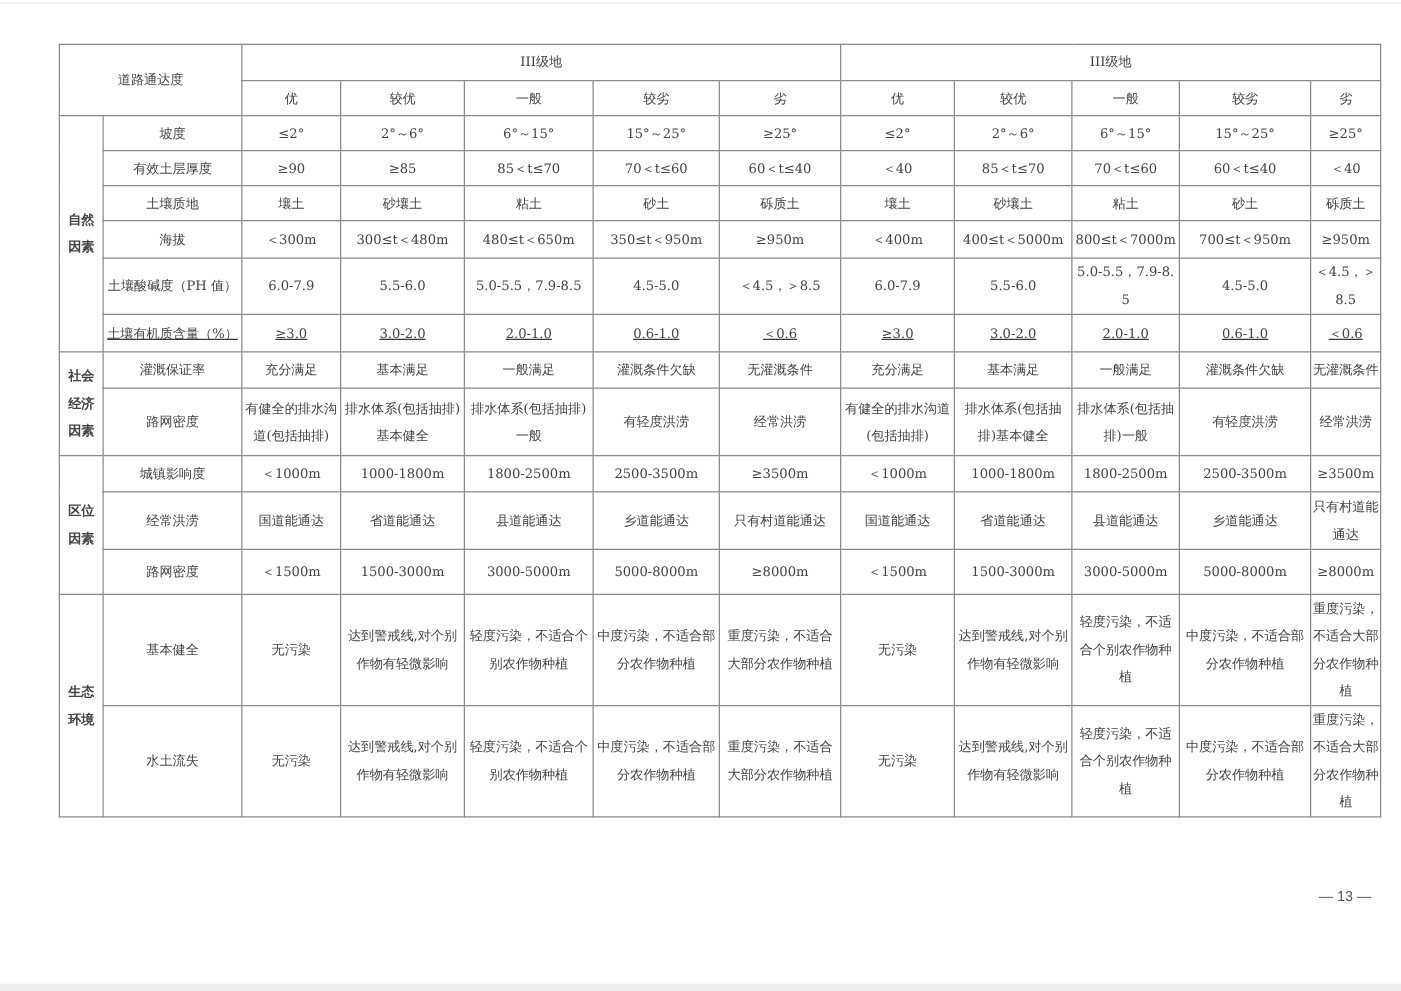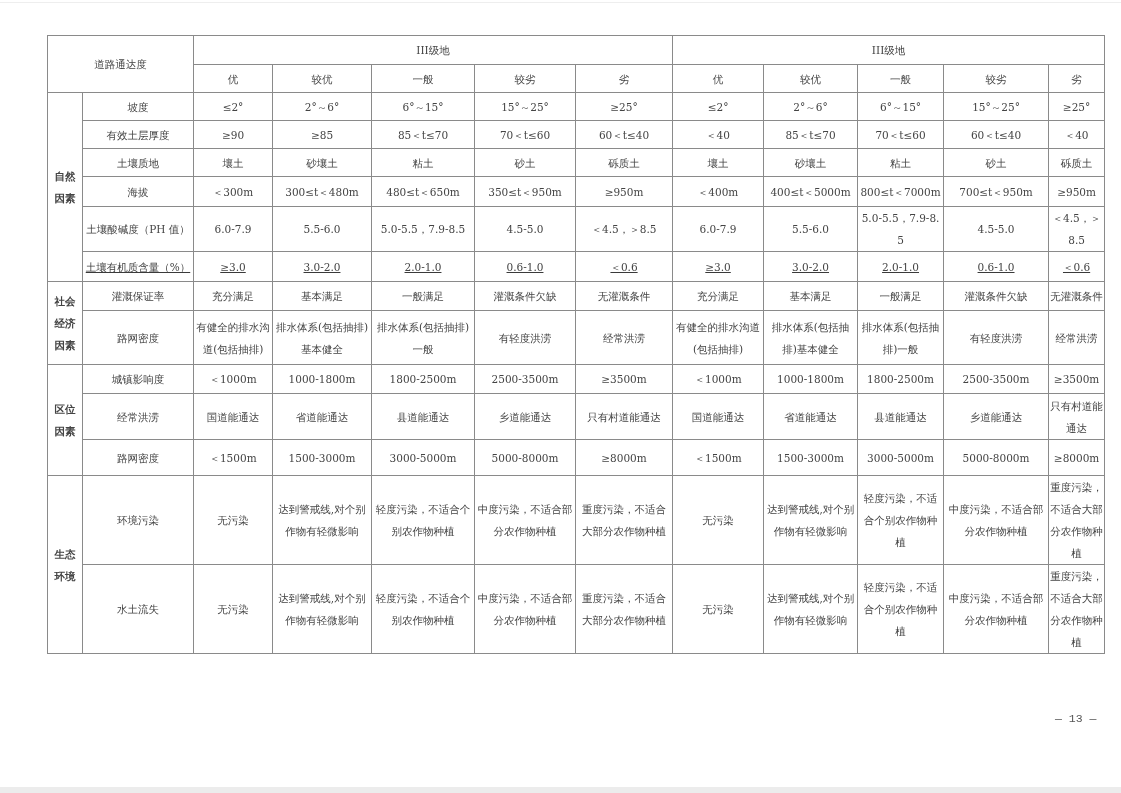--- a/index.html
+++ b/index.html
@@ -17,21 +17,21 @@
     border:1px solid #8a8a8a; text-align:center; vertical-align:middle;
     font-size:10.5px; line-height:22px; padding:0 1px; color:#444;
     white-space:normal; word-break:break-all; overflow:hidden;
   }
   td.hdr-main { font-size:14px; color:#333; }
   td.hdr-grade { font-size:13px; color:#333; }
   td.hdr-lvl { font-size:12.5px; color:#333; }
   td.cat { font-size:12.5px; line-height:26px; color:#555;font-weight:bold; }
   td.factor { font-size:11px; color:#555; }
   .footer-page { position:absolute; left:1055px; top:712px; font-size:11.5px; color:#555;
-    font-family:Liberation Mono, monospace; }
+    font-family:Liberation Sans, sans-serif; }
   .ghost { position:absolute; color:#f0f0f0; font-size:22px; }
 </style>
 </head>
 <body>
 
 <div class="page-edge-top"></div>
 
 <table class="grid">
   <colgroup>
     <col style="width:35px">
@@ -219,21 +219,21 @@
         <td>1500-3000m</td>
         <td>3000-5000m</td>
         <td>5000-8000m</td>
         <td>≥8000m</td>
       </tr>
       <tr style="height: 83px;">
         <td class="cat" rowspan="2">
           <div>生态</div>
           <div>环境</div>
         </td>
-        <td class="factor">环境污染</td>
+        <td class="factor">基本健全</td>
         <td>无污染</td>
         <td>达到警戒线,对个别作物有轻微影响</td>
         <td>轻度污染，不适合个别农作物种植</td>
         <td>中度污染，不适合部分农作物种植</td>
         <td>重度污染，不适合大部分农作物种植</td>
         <td>无污染</td>
         <td>达到警戒线,对个别作物有轻微影响</td>
         <td>轻度污染，不适合个别农作物种植</td>
         <td>中度污染，不适合部分农作物种植</td>
         <td>重度污染，不适合大部分农作物种植</td>

